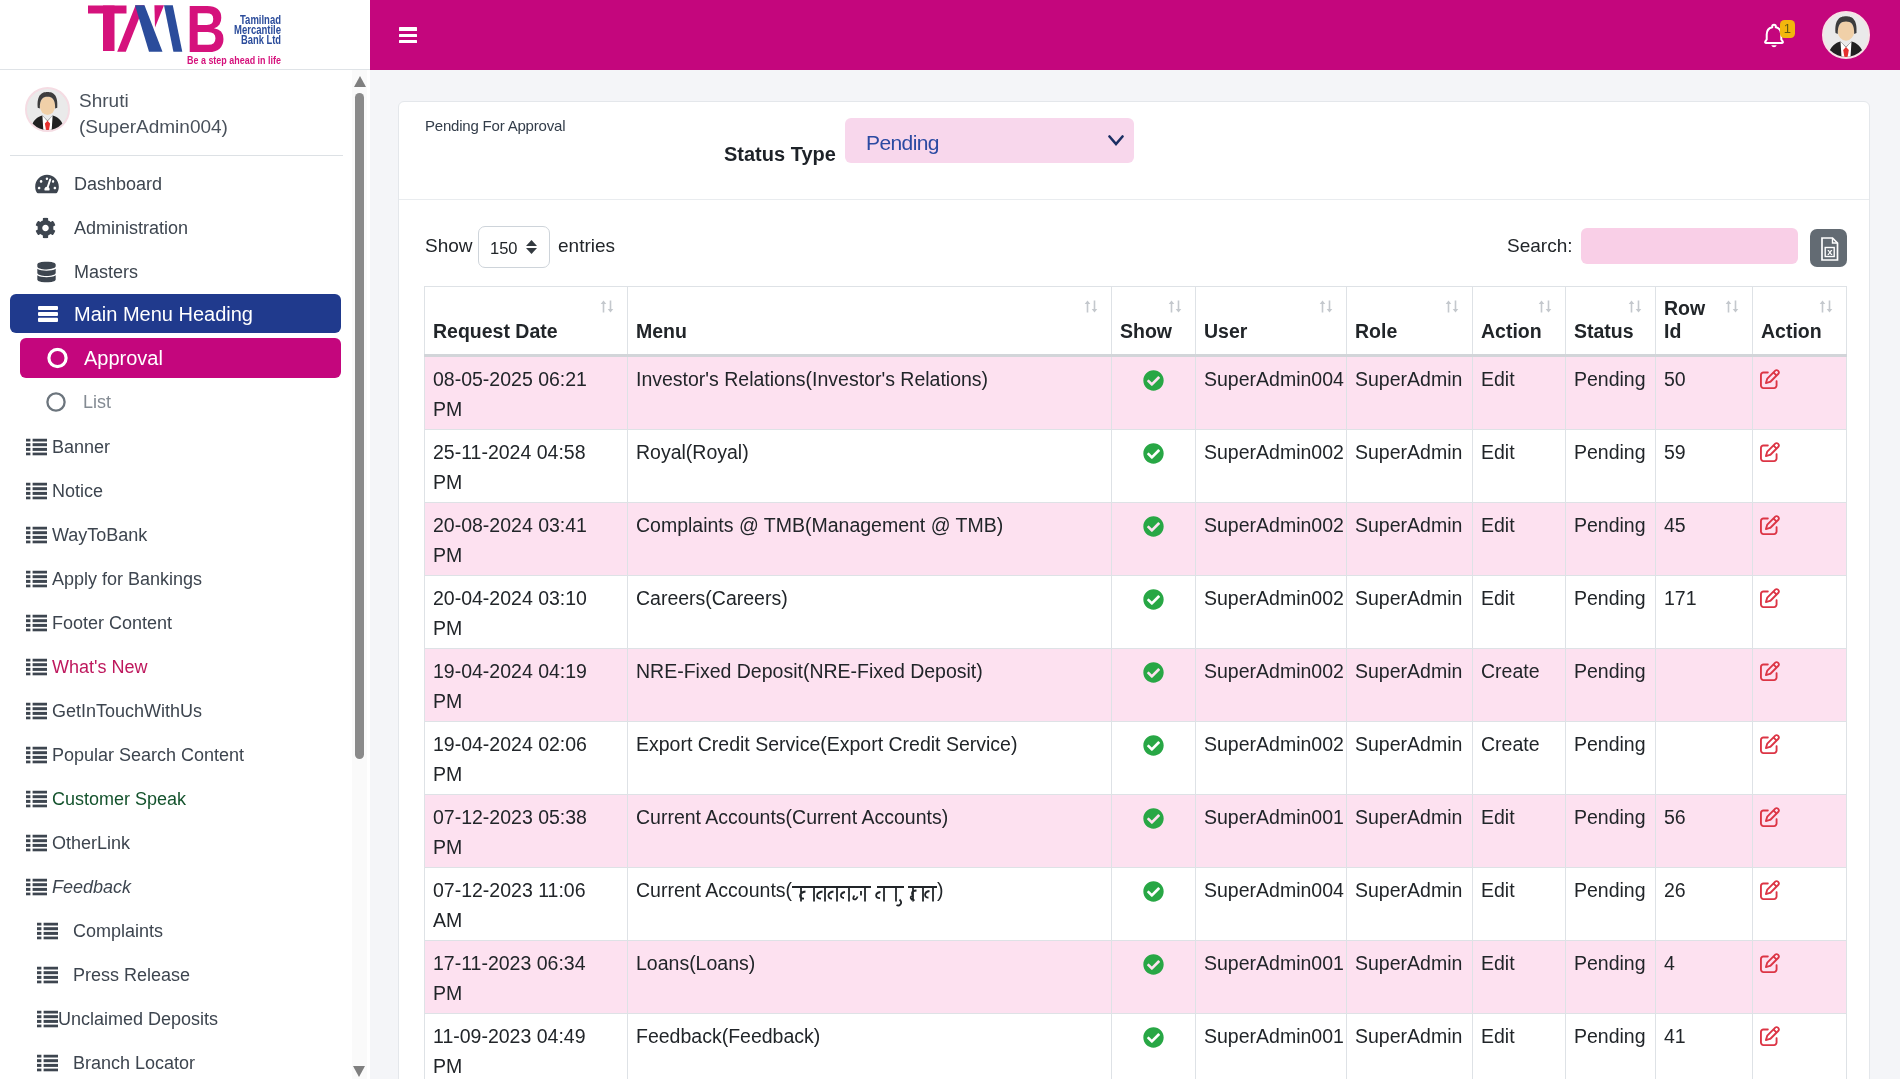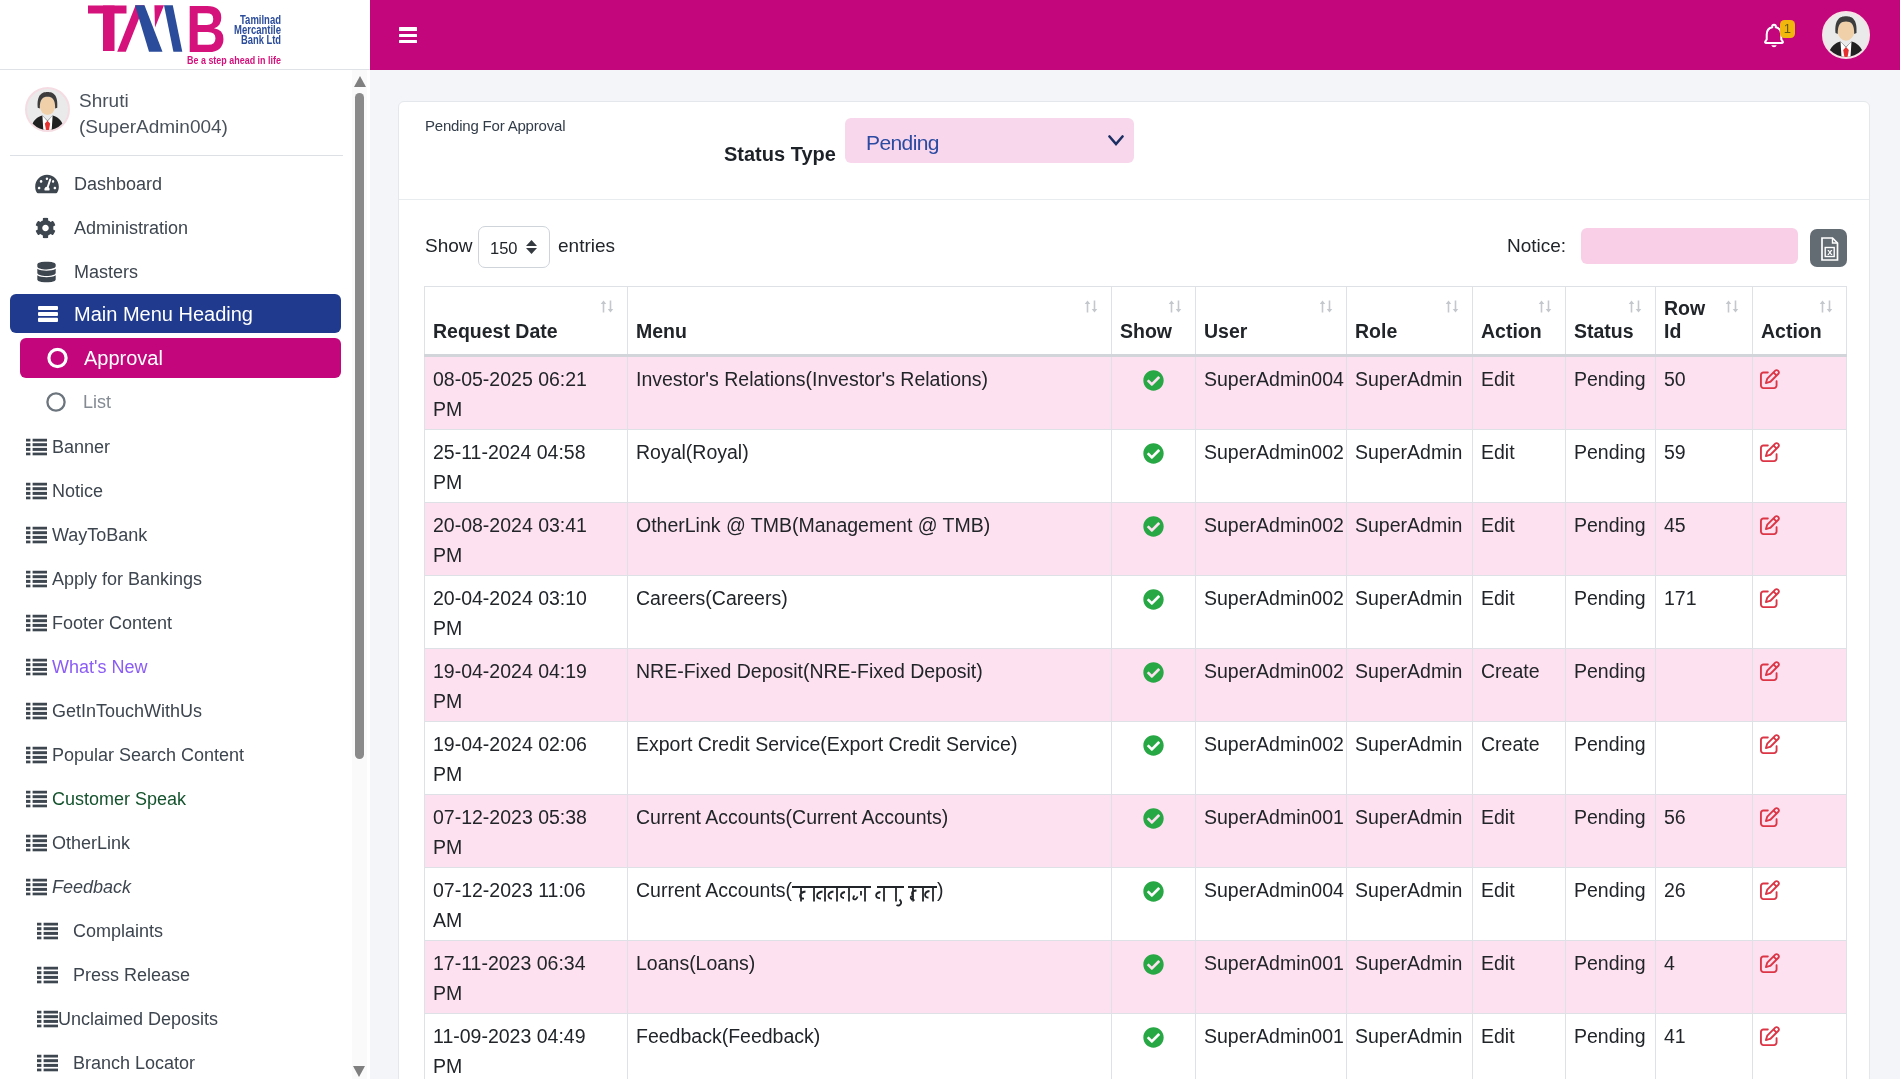--- a/index.html
+++ b/index.html
@@ -239,21 +239,21 @@
               <rect x="6.6" y="4.7" width="14.4" height="3"></rect>
               <rect x="0" y="9.4" width="4.4" height="3"></rect>
               <rect x="6.6" y="9.4" width="14.4" height="3"></rect>
               <rect x="0" y="14.1" width="4.4" height="3"></rect>
               <rect x="6.6" y="14.1" width="14.4" height="3"></rect>
             </g>
           </svg>
         </span>
         <span class="lbl" style="left:52px;">Footer Content</span>
       </div>
-      <div class="mi" style="top:645px;color:#8b5cf6">
+      <div class="mi" style="top:645px;color:#be185d">
         <span style="position:absolute;left:26px;top:50%;transform:translateY(-50%);line-height:0;">
           <svg width="21" height="17" viewBox="0 0 21 17">
             <g fill="#3d454f">
               <rect x="0" y="0" width="4.4" height="3"></rect>
               <rect x="6.6" y="0" width="14.4" height="3"></rect>
               <rect x="0" y="4.7" width="4.4" height="3"></rect>
               <rect x="6.6" y="4.7" width="14.4" height="3"></rect>
               <rect x="0" y="9.4" width="4.4" height="3"></rect>
               <rect x="6.6" y="9.4" width="14.4" height="3"></rect>
               <rect x="0" y="14.1" width="4.4" height="3"></rect>
@@ -442,21 +442,21 @@
   <div class="abs ctext" style="left:26px;top:133px;">Show</div>
   <div class="abs" id="showsel">
     <span style="position:absolute;left:11px;top:12px;font-size:16.5px;color:#212529;">150</span>
     <svg style="position:absolute;right:12px;top:13px;" width="11" height="14" viewBox="0 0 11 14">
         <polygon points="5.5,0 11,6 0,6" fill="#343a40"></polygon>
         <polygon points="5.5,14 11,8 0,8" fill="#343a40"></polygon>
       </svg>
   </div>
   <div class="abs ctext" style="left:159px;top:133px;">entries</div>
 
-  <div class="abs ctext" style="left:1108px;top:133px;">Notice:</div>
+  <div class="abs ctext" style="left:1108px;top:133px;">Search:</div>
   <div class="abs" id="searchbox"></div>
   <div class="abs" id="exportbtn">
     <svg style="position:absolute;left:10px;top:8px;" width="19" height="24" viewBox="0 0 19 24">
       <path d="M2 1 L12.5 1 L17.5 6 L17.5 23 L2 23 Z" fill="none" stroke="#fff" stroke-width="1.7"></path>
       <path d="M12.5 1 L12.5 6 L17.5 6" fill="none" stroke="#fff" stroke-width="1.4"></path>
       <rect x="5.2" y="10.5" width="9" height="9" fill="none" stroke="#fff" stroke-width="1.4"></rect>
       <text x="7.3" y="18.2" font-size="9.5" font-weight="bold" fill="#fff" font-family="Liberation Sans">x</text>
     </svg>
   </div>
 
@@ -555,21 +555,21 @@
             <td>SuperAdmin</td>
             <td>Edit</td>
             <td>Pending</td>
             <td>59</td>
             <td style="padding-top:10px;padding-left:7px;"><svg width="20" height="20" viewBox="0 0 512 512">
                 <path fill="#dc3545" d="M441 58.9L453.1 71c9.4 9.4 9.4 24.6 0 33.9L424 134.1 377.9 88 407 58.9c9.4-9.4 24.6-9.4 33.9 0zM209.8 256.2L344 121.9 390.1 168 255.8 302.2c-2.9 2.9-6.5 5-10.4 6.1l-58.5 16.7 16.7-58.5c1.1-3.9 3.2-7.5 6.1-10.4zM373.1 25L175.8 222.2c-8.7 8.7-15 19.4-18.3 31.1l-28.6 100c-2.4 8.4-.1 17.4 6.1 23.6s15.2 8.5 23.6 6.1l100-28.6c11.8-3.4 22.5-9.7 31.1-18.3L487 138.9c28.1-28.1 28.1-73.7 0-101.8L474.9 25C446.8-3.1 401.2-3.1 373.1 25zM88 64C39.4 64 0 103.4 0 152L0 424c0 48.6 39.4 88 88 88l272 0c48.6 0 88-39.4 88-88l0-112c0-13.3-10.7-24-24-24s-24 10.7-24 24l0 112c0 22.1-17.9 40-40 40L88 464c-22.1 0-40-17.9-40-40l0-272c0-22.1 17.9-40 40-40l112 0c13.3 0 24-10.7 24-24s-10.7-24-24-24L88 64z"></path>
               </svg></td>
           </tr>
           <tr class="odd">
             <td>20-08-2024 03:41<br>PM</td>
-            <td>OtherLink @ TMB(Management @ TMB)</td>
+            <td>Complaints @ TMB(Management @ TMB)</td>
             <td style="text-align:center;padding-top:8px;"><svg width="21" height="21" viewBox="0 0 512 512" style="vertical-align:-4px">
                 <path fill="#28a745" d="M504 256c0 137-111 248-248 248S8 393 8 256 119 8 256 8s248 111 248 248zm-276.7 128.5l184-184c4.7-4.7 4.7-12.3 0-17l-28.3-28.3c-4.7-4.7-12.3-4.7-17 0L216 305.3l-70.1-70.1c-4.7-4.7-12.3-4.7-17 0l-28.3 28.3c-4.7 4.7-4.7 12.3 0 17l104 104c4.7 4.7 12.3 4.7 17.1 0z"></path>
               </svg></td>
             <td>SuperAdmin002</td>
             <td>SuperAdmin</td>
             <td>Edit</td>
             <td>Pending</td>
             <td>45</td>
             <td style="padding-top:10px;padding-left:7px;"><svg width="20" height="20" viewBox="0 0 512 512">
                 <path fill="#dc3545" d="M441 58.9L453.1 71c9.4 9.4 9.4 24.6 0 33.9L424 134.1 377.9 88 407 58.9c9.4-9.4 24.6-9.4 33.9 0zM209.8 256.2L344 121.9 390.1 168 255.8 302.2c-2.9 2.9-6.5 5-10.4 6.1l-58.5 16.7 16.7-58.5c1.1-3.9 3.2-7.5 6.1-10.4zM373.1 25L175.8 222.2c-8.7 8.7-15 19.4-18.3 31.1l-28.6 100c-2.4 8.4-.1 17.4 6.1 23.6s15.2 8.5 23.6 6.1l100-28.6c11.8-3.4 22.5-9.7 31.1-18.3L487 138.9c28.1-28.1 28.1-73.7 0-101.8L474.9 25C446.8-3.1 401.2-3.1 373.1 25zM88 64C39.4 64 0 103.4 0 152L0 424c0 48.6 39.4 88 88 88l272 0c48.6 0 88-39.4 88-88l0-112c0-13.3-10.7-24-24-24s-24 10.7-24 24l0 112c0 22.1-17.9 40-40 40L88 464c-22.1 0-40-17.9-40-40l0-272c0-22.1 17.9-40 40-40l112 0c13.3 0 24-10.7 24-24s-10.7-24-24-24L88 64z"></path>

